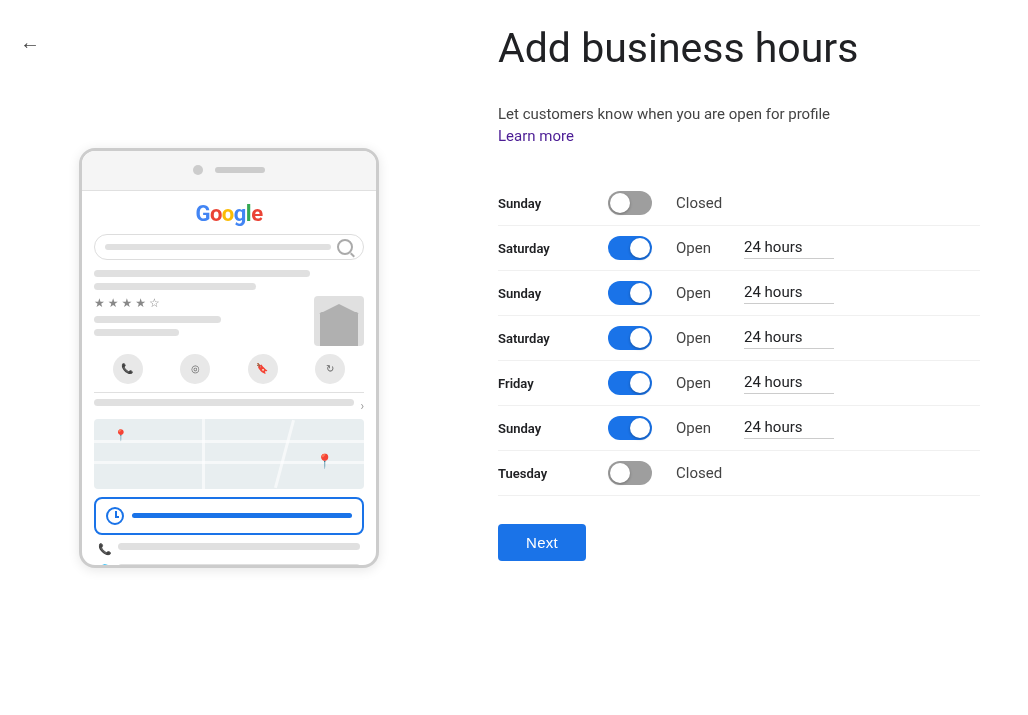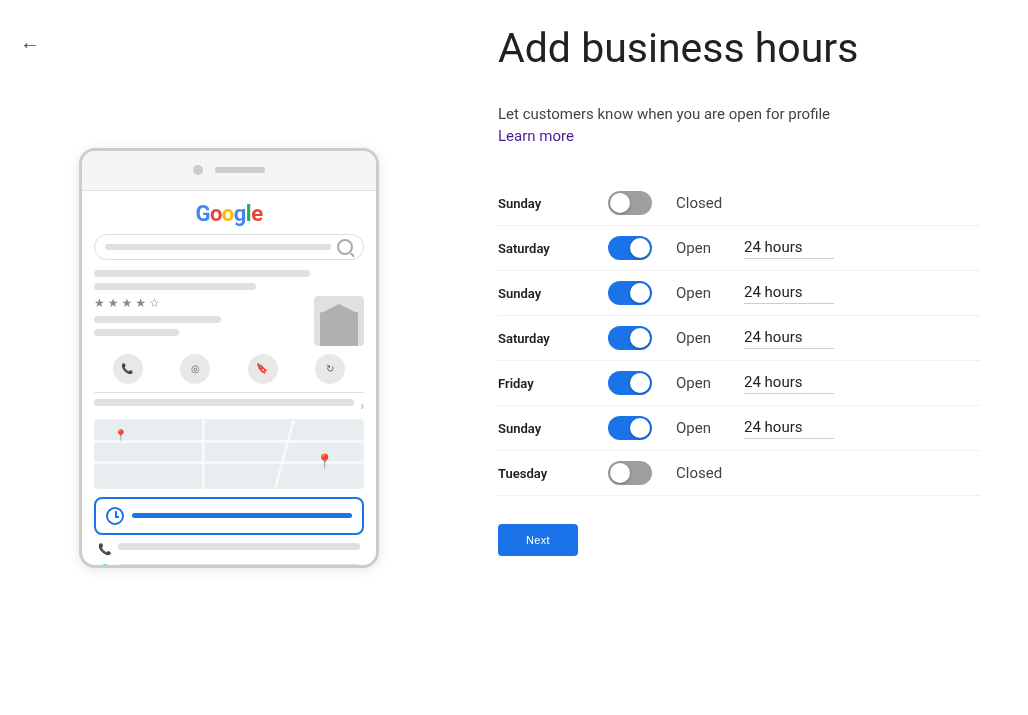--- a/index.html
+++ b/index.html
@@ -452,21 +452,21 @@
       cursor: pointer;
       letter-spacing: 0.3px;
     }
 
     .btn-next {
       padding: 10px 28px;
       border: none;
       border-radius: 4px;
       background: #1a73e8;
       color: #fff;
-      font-size: 11px;
+      font-size: 15px;
       font-weight: 500;
       cursor: pointer;
       letter-spacing: 0.3px;
     }
   </style>
 </head>
 <body>
 
 <div class="left-panel">
   <div class="back-arrow">←</div>

